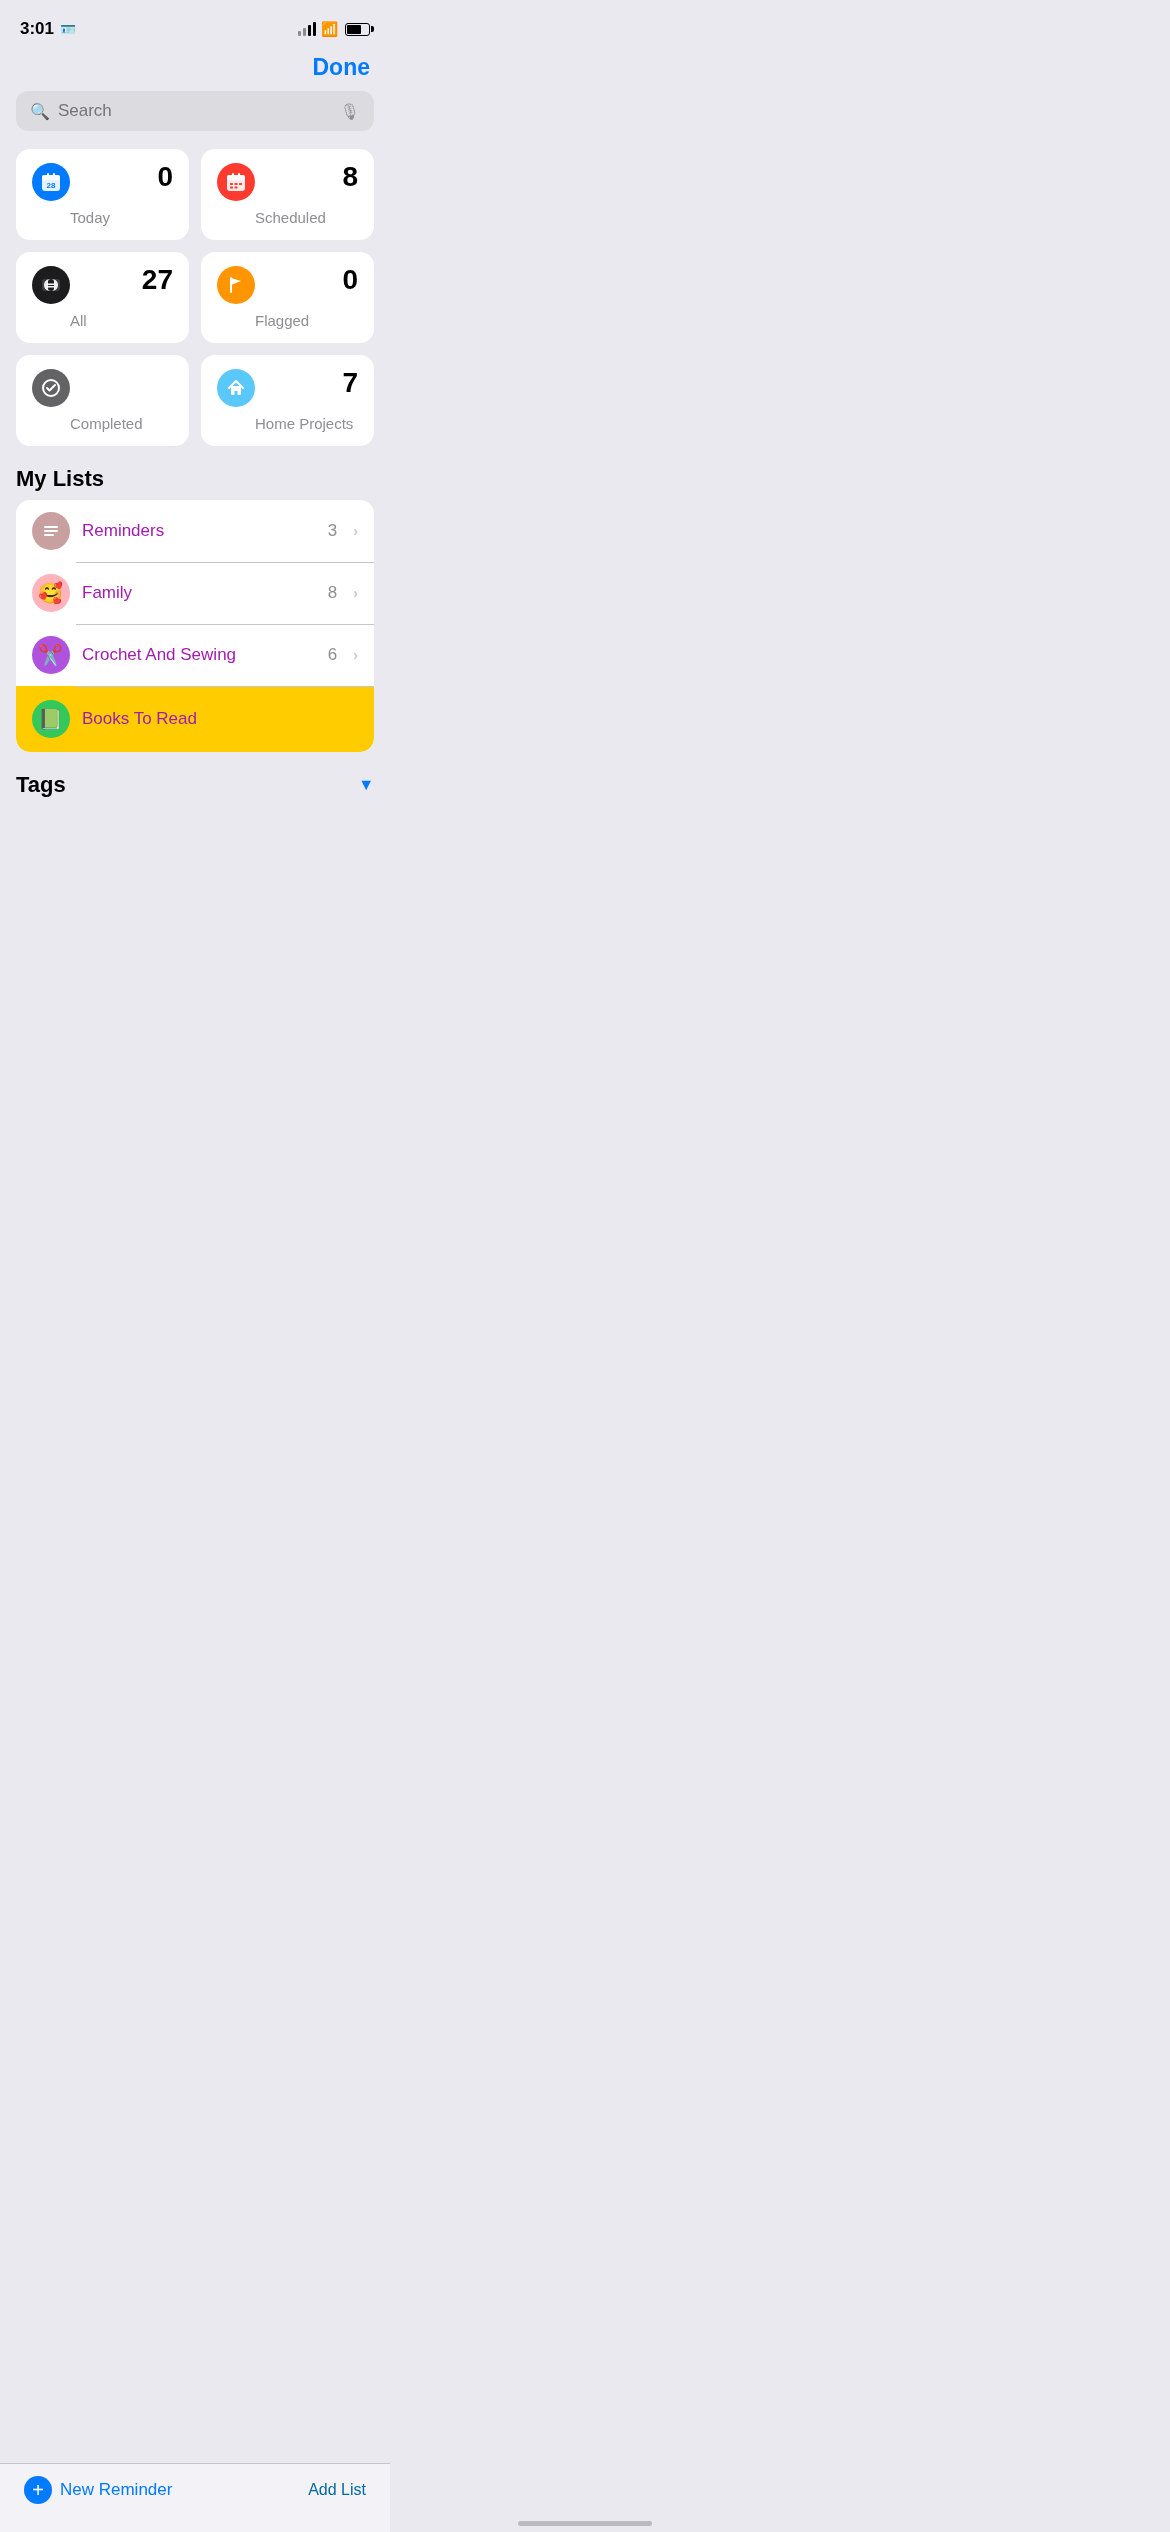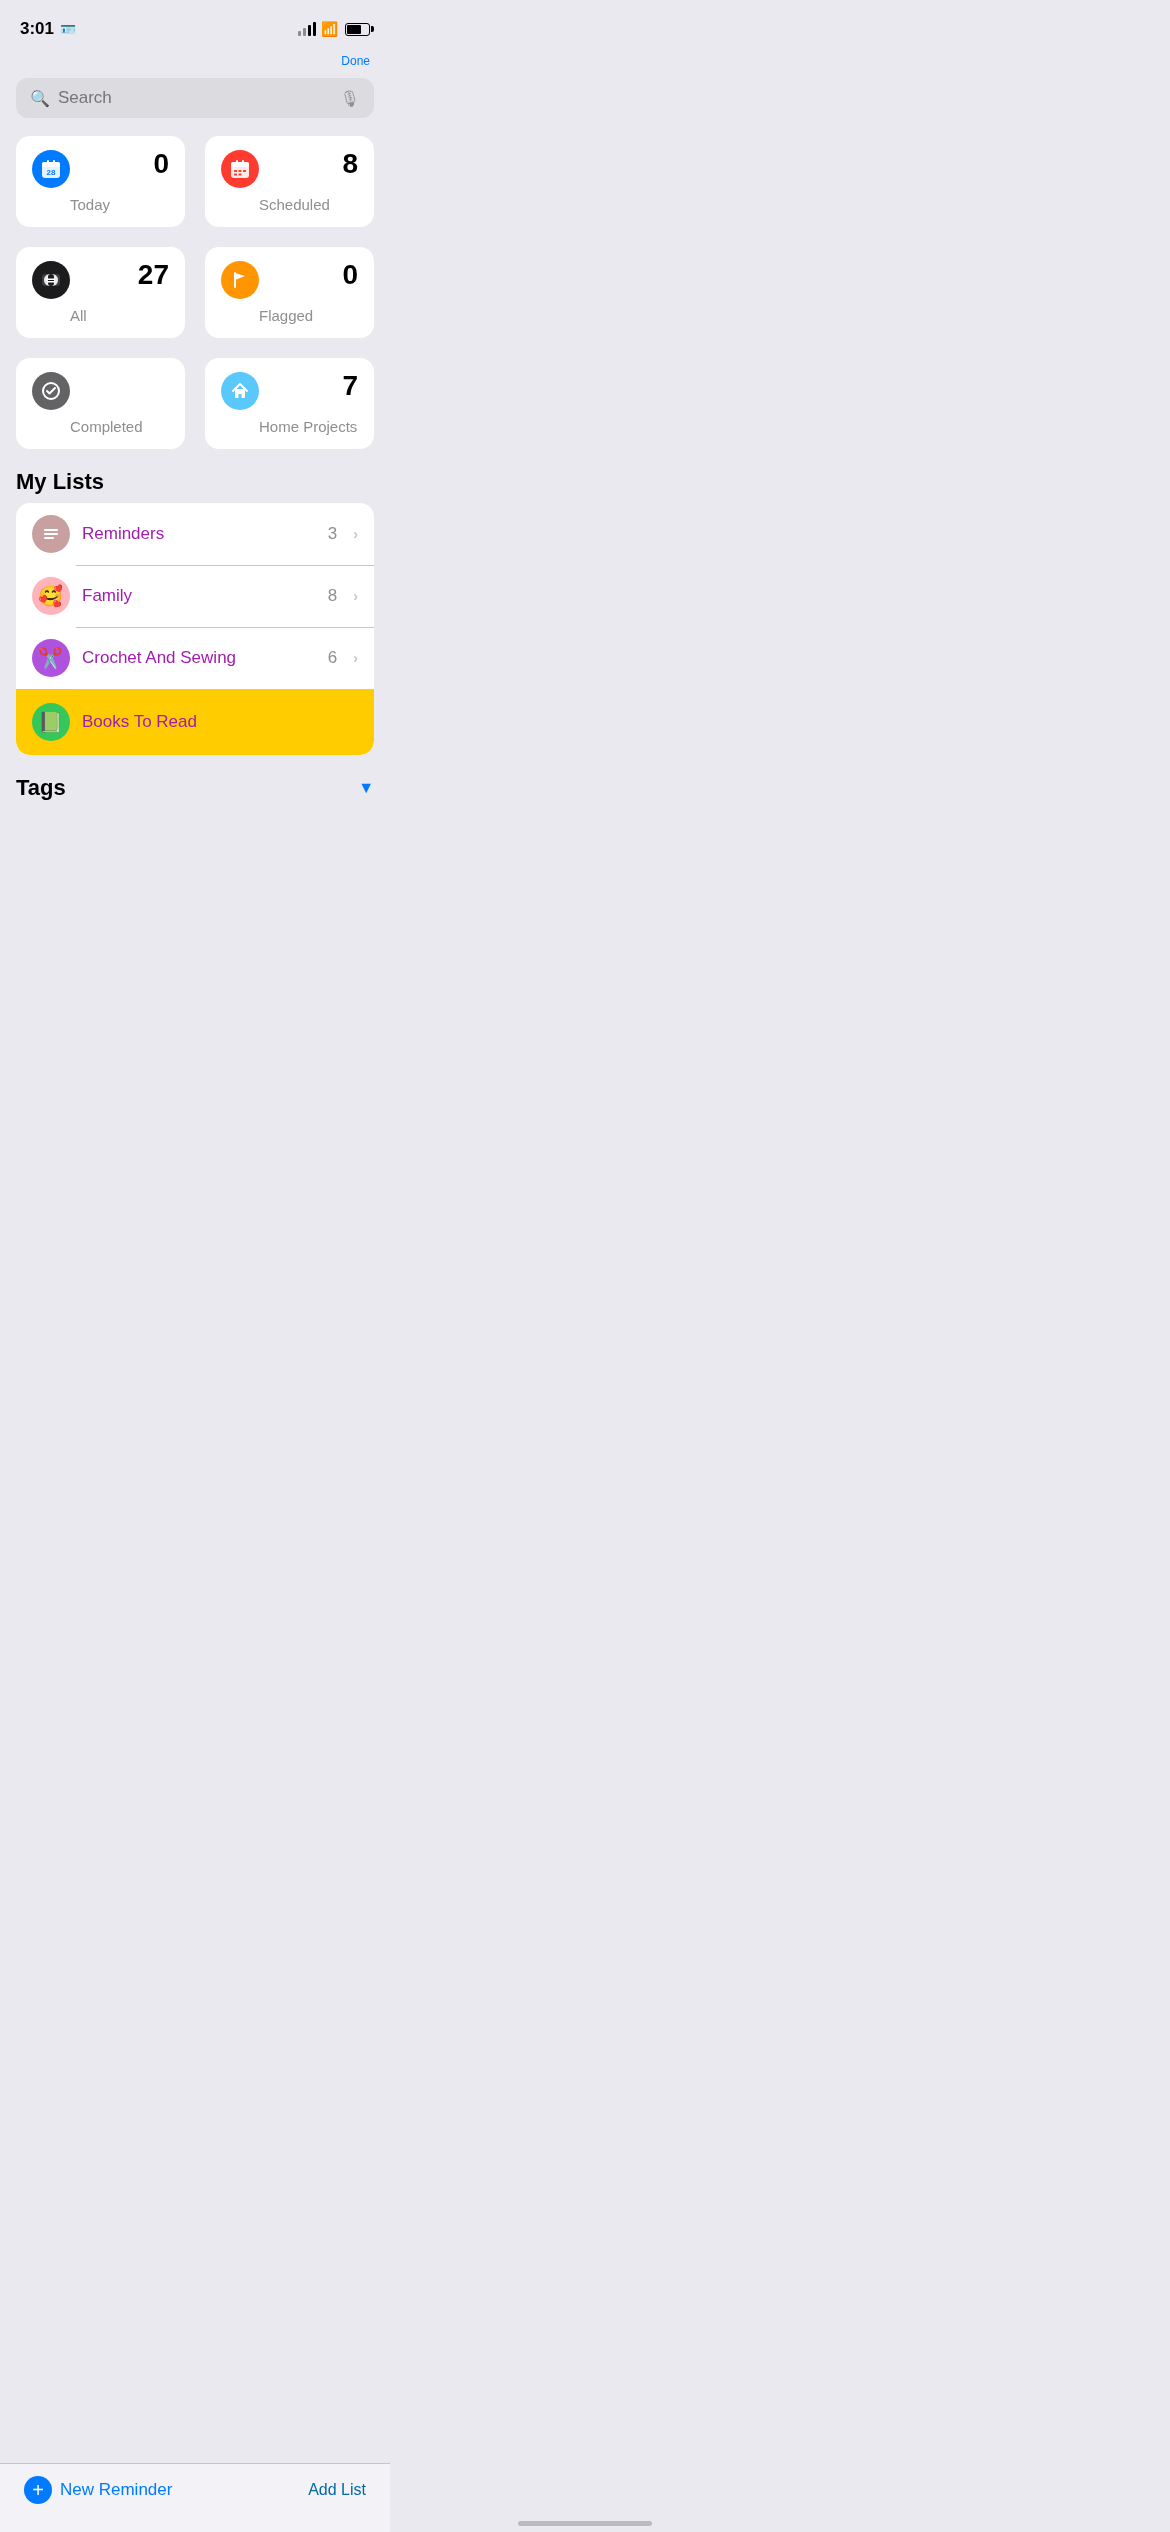--- a/index.html
+++ b/index.html
@@ -80,22 +80,22 @@
 
     
     .header {
       display: flex;
       justify-content: flex-end;
       padding: 4px 20px 10px 20px;
     }
 
     .done-button {
       color: #007AFF;
-      font-size: 12px;
-      font-weight: 400;
+      font-size: 23px;
+      font-weight: 700;
       background: none;
       border: none;
       cursor: pointer;
     }
 
     
     .search-container {
       padding: 0 16px 18px 16px;
     }
 
@@ -124,21 +124,21 @@
 
     .mic-icon {
       color: #8e8e93;
       font-size: 16px;
     }
 
     
     .smart-lists {
       display: grid;
       grid-template-columns: 1fr 1fr;
-      gap: 20px;
+      gap: 12px;
       padding: 0 16px 12px 16px;
     }
 
     .smart-card {
       background: #fff;
       border-radius: 14px;
       padding: 14px 16px 14px 16px;
       display: flex;
       flex-direction: column;
       min-height: 90px;

